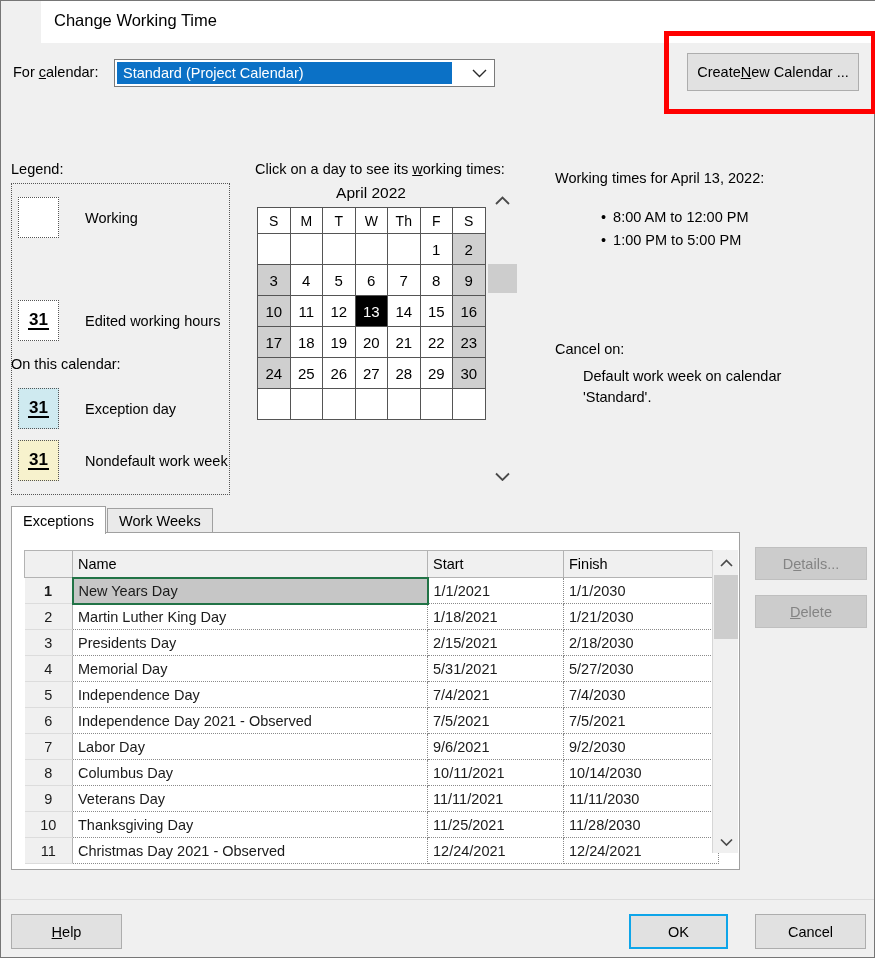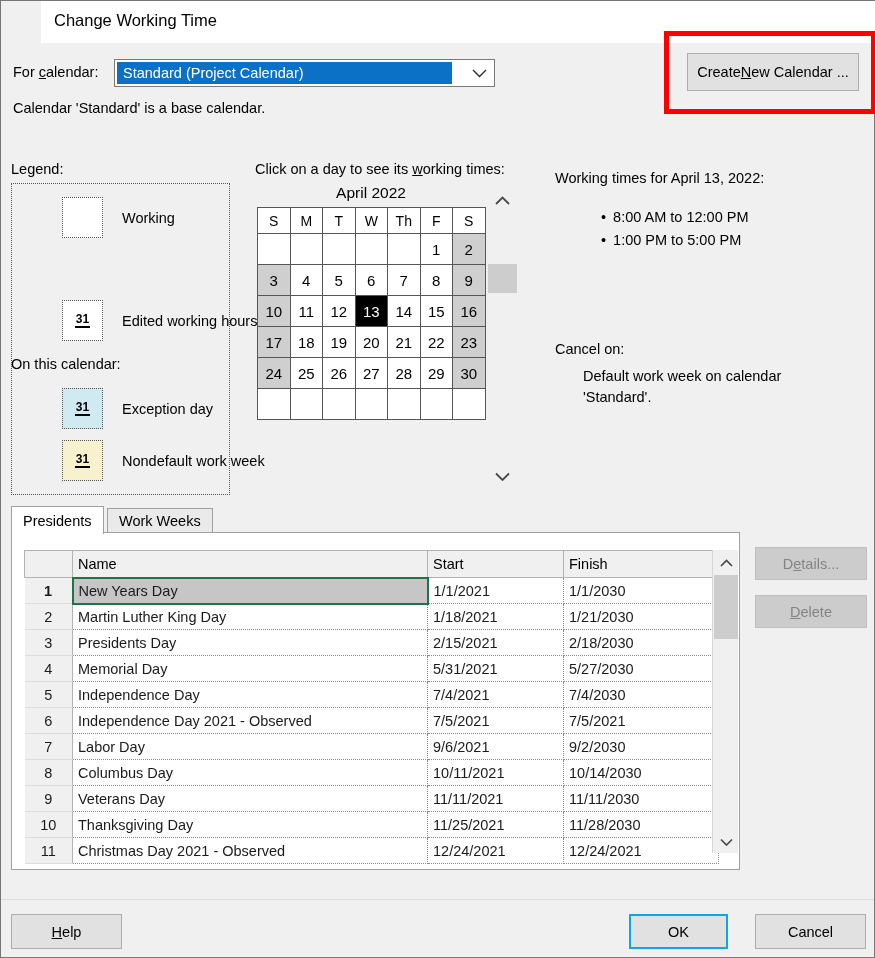--- a/index.html
+++ b/index.html
@@ -71,30 +71,29 @@
   
   .legend-label { position:absolute; left:10px; top:160px; font-size:14.5px; }
   .legend-box {
     position:absolute; left:10px; top:182px; width:219px; height:312px;
     border:1px dotted #555;
   }
   .legend-row { position:absolute; display:flex; align-items:center; }
   .sw {
     width:41px; height:41px; border:1px dotted #555;
     display:flex; align-items:center; justify-content:center;
-    font-size:12px; font-weight:bold; font-family:"Liberation Sans", sans-serif;
+    font-size:17px; font-weight:bold; font-family:"Liberation Sans", sans-serif;
     background:#fff;
-    margin-left:44px;
   }
   .sw span { border-bottom:2px solid #000; line-height:1.05; padding:0 1px;}
   .sw.plain span { border-bottom:none; }
   .sw.nonwork { background:#cfcfcf; }
   .sw.exception { background:#cfeaf0; }
   .sw.nondefault { background:#f7f2cd; }
-  .legend-text { margin-left:19px; font-size:14.5px; white-space:nowrap; }
+  .legend-text { margin-left:26px; font-size:14.5px; white-space:nowrap; }
   .onthiscal { position:absolute; left:10px; top:355px; font-size:14.5px; }
 
   
   .cal-hint { position:absolute; left:254px; top:160px; font-size:14.5px; }
   .cal-title {
     position:absolute; left:256px; top:183px; width:228px;
     text-align:center; font-size:15.5px;
   }
   .cal-grid {
     position:absolute; left:256px; top:206px;
@@ -215,21 +214,20 @@
 
   <div class="combo">
     <div class="val">Standard (Project Calendar)</div>
     <div class="arrow">
       <svg width="15" height="9" viewBox="0 0 15 9">
           <path d="M1 1 L7.5 7.5 L14 1" stroke="#2b2b2b" stroke-width="1.4" fill="none"></path>
         </svg>
     </div>
   </div>
 
-  <div class="basecal">Calendar 'Standard' is a base calendar.</div>
 
   <div class="redbox"></div>
   <div class="btn-createcal">
       <span>Create </span>
       <span class="u">N</span>
       <span>ew Calendar ...</span>
     </div>
 
   <div class="legend-label">Legend:</div>
   <div class="legend-box"></div>
@@ -358,21 +356,21 @@
 
   <div class="wt-title">Working times for April 13, 2022:</div>
   <div class="wt-list" id="wt-list">
       <div>8:00 AM to 12:00 PM</div>
       <div>1:00 PM to 5:00 PM</div>
     </div>
   <div class="basedon">Cancel on:</div>
   <div class="basedon-val">Default work week on calendar 'Standard'.</div>
 
   <div class="tabs">
-    <div class="tab active">Presidents</div>
+    <div class="tab active">Exceptions</div>
     <div class="tab inactive">Work Weeks</div>
   </div>
 
   <div class="tbl-panel">
     <table class="tbl">
       <colgroup>
           <col class="col-idx">
           <col class="col-nm">
           <col class="col-st">
           <col class="col-fi">

